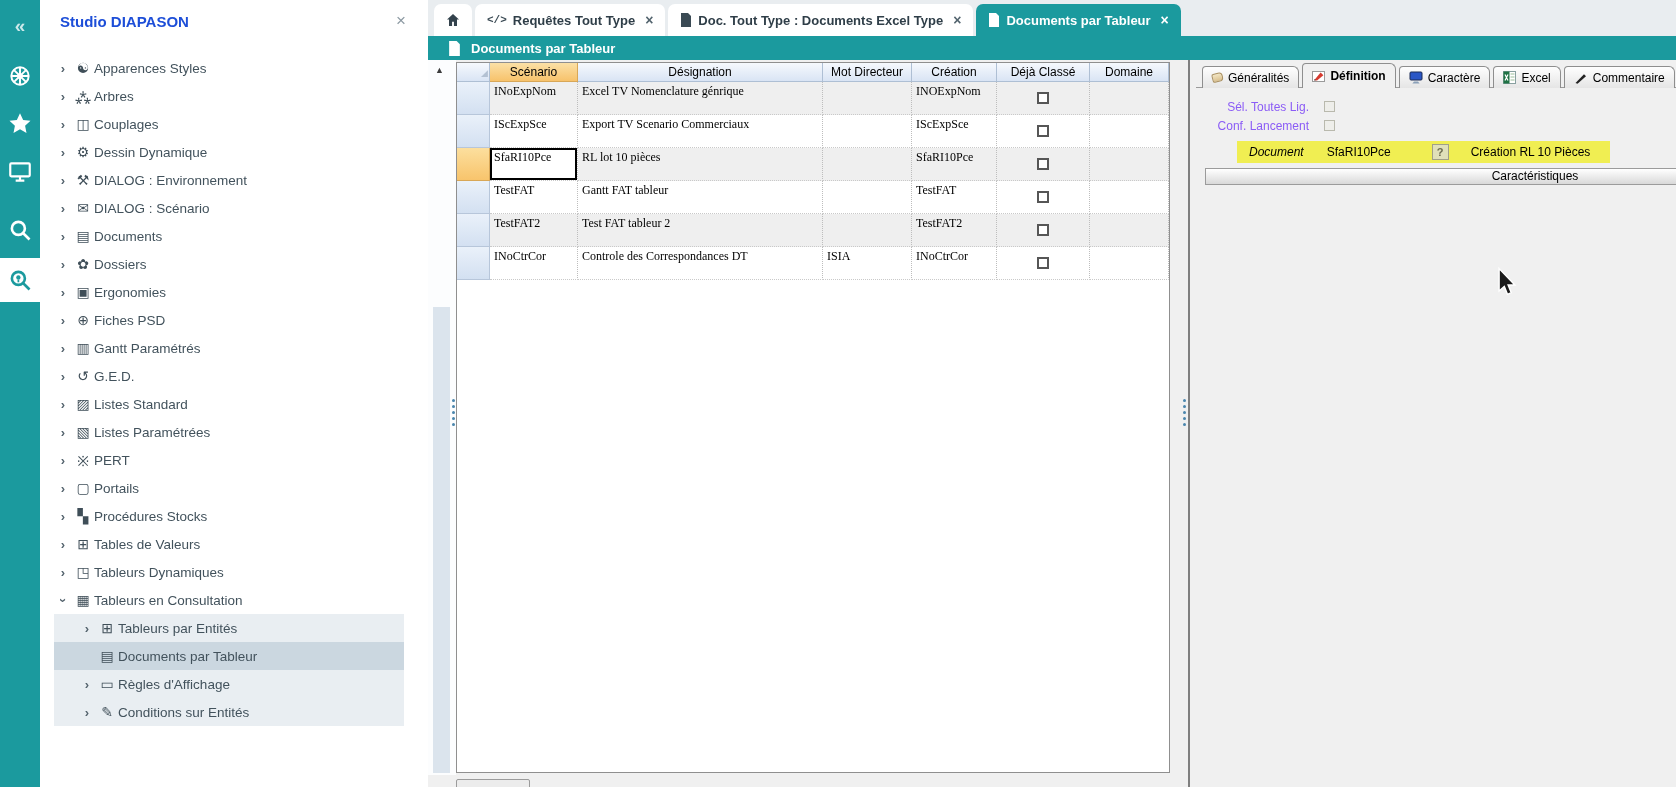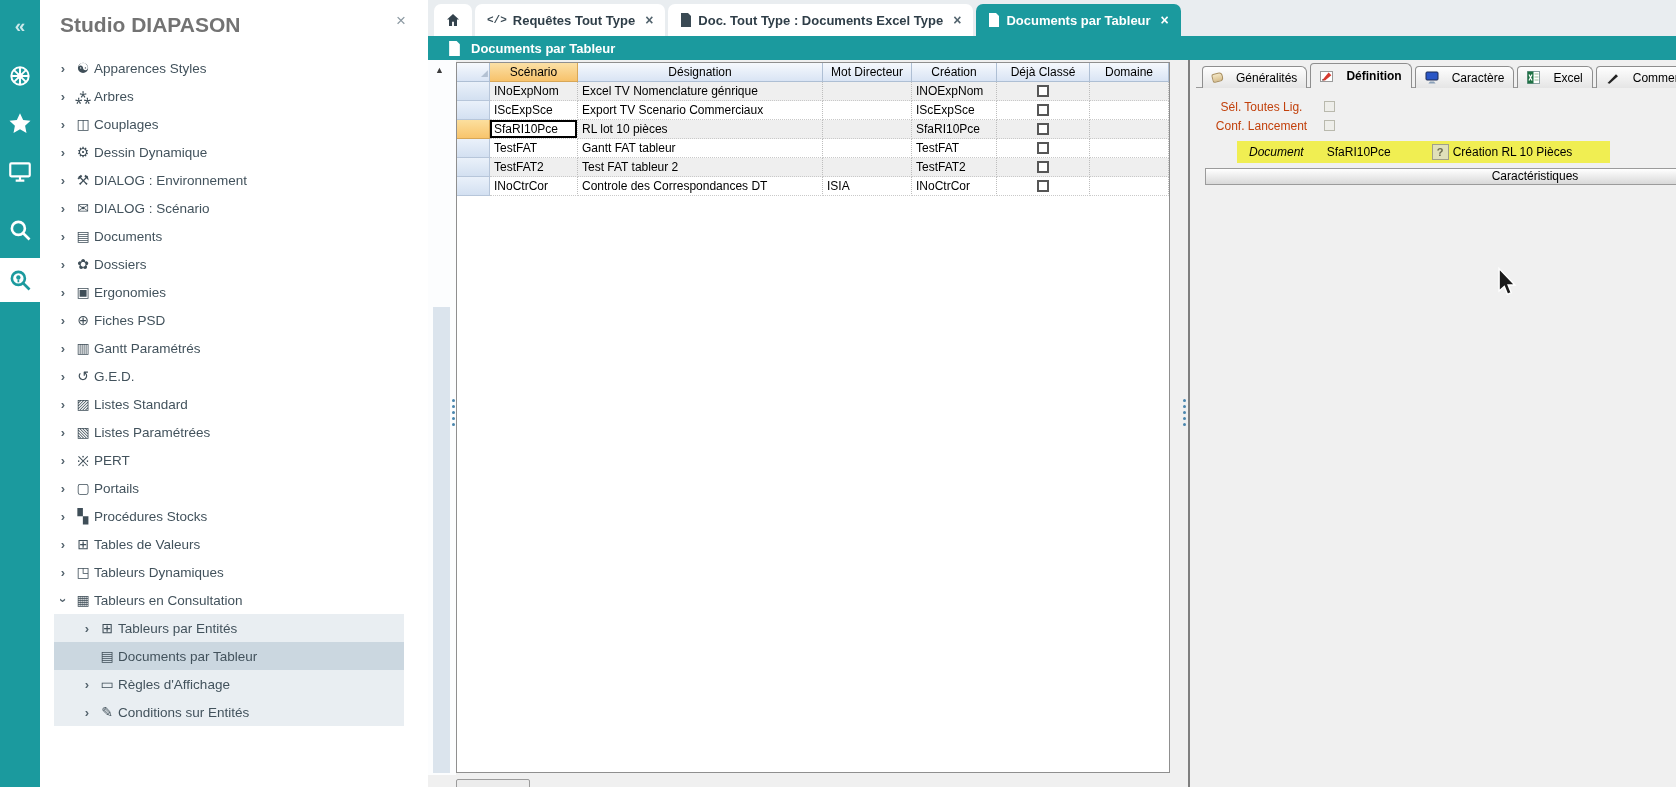--- a/index.html
+++ b/index.html
@@ -11,21 +11,21 @@
   .rail-item { position:absolute; left:0; width:40px; height:40px; display:flex; align-items:center; justify-content:center; cursor:pointer; }
   .rail-collapse { top:6px; color:rgba(255,255,255,.78); font-size:19px; font-weight:bold; }
   .ri-wheel   { top:56px; }
   .ri-star    { top:104px; }
   .ri-monitor { top:152px; }
   .ri-search  { top:210px; }
   .ri-searchloc { top:258px; height:44px; background:#fff; }
 
   
   .sidebar { position:absolute; left:40px; top:0; width:388px; height:787px; background:#fff; }
-  .sb-title { position:absolute; left:20px; top:13px; font-size:21px; font-weight:bold; color:#737373; }
+  .sb-title { position:absolute; left:20px; top:13px; font-size:15px; font-weight:bold; color:#1d4ed8; }
   .sb-close { position:absolute; right:22px; top:11px; font-size:17px; color:#8d9aa3; cursor:pointer; }
   .tree { position:absolute; left:0; top:54px; width:100%; }
   .t-row { display:flex; align-items:center; height:28px; margin:0 24px 0 14px; cursor:pointer; color:#42525c; }
   .t-row.child { padding-left:24px; background:#e9eef2; }
   .t-row.child.selected { background:#cbd7e0; }
   .t-chev { width:18px; font-size:13px; color:#55646e; text-align:center; flex:none; }
   .t-chev::after { content:"›"; display:inline-block; font-weight:bold; }
   .t-row.expanded .t-chev::after { transform:rotate(90deg); }
   .t-row.leaf .t-chev::after { visibility:hidden; }
   .t-ico { width:22px; text-align:center; font-size:14px; color:#3f4e58; flex:none; }
@@ -59,43 +59,43 @@
 
   
   .grid { position:absolute; left:456px; top:62px; width:714px; height:711px; background:#fff; border:1px solid #8f8f8f; overflow:hidden; }
   .g-header { display:flex; height:19px; }
   .g-h { background:linear-gradient(#f6f9fd,#d9e4f4); border-right:1px solid #aebfd4; border-bottom:1px solid #aebfd4; font-size:12px; color:#000; text-align:center; line-height:18px; white-space:nowrap; overflow:hidden; cursor:pointer; }
   .g-h.orange { background:linear-gradient(#fbe0a6,#f7c26b); border-color:#d8a757; }
   .g-corner { position:relative; }
   .corner-tri { position:absolute; right:1px; bottom:-1px; font-size:9px; color:#b3c1d2; }
   .c0{width:33px;flex:none} .c1{width:88px;flex:none} .c2{width:245px;flex:none}
   .c3{width:89px;flex:none} .c4{width:85px;flex:none} .c5{width:93px;flex:none} .c6{width:79px;flex:none}
-  .g-row { display:flex; height:19px; background:#fff; }
+  .g-row { display:flex; height:33px; background:#fff;font-family:Liberation Serif, serif; }
   .g-body .g-row:nth-child(odd) { background:#efefef; }
   .g-handle { background:linear-gradient(#eaf1fa,#d3e0f1); border-right:1px solid #b7c6da; border-bottom:1px solid #b7c6da; cursor:pointer; }
   .g-handle.sel { background:linear-gradient(#fcdf9e,#f8c46c); border-color:#d8a757; }
   .g-cell { font-size:12px; line-height:18px; padding:0 4px; border-right:1px dotted #bdbdbd; border-bottom:1px dotted #c9c9c9; white-space:nowrap; overflow:hidden; cursor:cell; }
   .g-cell.sel { box-shadow:inset 0 0 0 2px #000; background:#fff; }
   .g-check { display:flex; align-items:center; justify-content:center; }
   .cb { width:12px; height:12px; background:#fff; border:2px solid #565656; }
 
   
   .rpanel { position:absolute; left:1188px; top:60px; width:700px; height:727px; background:#f0f0f0; border-left:2px solid #7f7f7f; }
   .rtabs { position:absolute; left:12px; top:4px; display:flex; align-items:flex-end; height:24px; z-index:2; }
-  .rtab { height:22px; padding:0 9px; margin-right:3px; display:flex; align-items:center; gap:13px; font-size:12px; color:#000; background:linear-gradient(#fefefe,#e5e5e5); border:1px solid #8e8e8e; border-bottom:none; border-radius:4px 6px 0 0; cursor:pointer; white-space:nowrap; }
+  .rtab { height:22px; padding:0 9px; margin-right:3px; display:flex; align-items:center; gap:5px; font-size:12px; color:#000; background:linear-gradient(#fefefe,#e5e5e5); border:1px solid #8e8e8e; border-bottom:none; border-radius:4px 6px 0 0; cursor:pointer; white-space:nowrap; }
   .rtab.active { background:#f0f0f0; font-weight:bold; height:25px; position:relative; z-index:3; }
   .rtab-line { position:absolute; left:6px; top:27px; width:668px; border-top:1px solid #9a9a9a; }
   .i-tag { width:11px; height:9px; background:linear-gradient(#f3e6c4,#d9c08e); border:1px solid #a98f5f; border-radius:2px 4px 4px 2px; transform:rotate(-14deg); }
-  .fld-label { position:absolute; left:16px; width:111px; text-align:center; font-size:12px; color:#c2410c; }
+  .fld-label { position:absolute; left:8px; width:111px; text-align:right; font-size:12px; color:#8b5cf6; }
   .fld-cb { position:absolute; left:134px; width:11px; height:11px; background:#eeeeea; border:1px solid #b9b9ad; cursor:pointer; }
   .doc-row { position:absolute; left:47px; top:81px; width:373px; height:22px; background:#f0ee52; display:flex; align-items:center; font-size:12px; }
   .doc-row .lbl { margin-left:12px;font-style:italic; }
   .doc-row .val { margin-left:23px; width:105px; cursor:text; }
   .help-btn { width:17px; height:16px; background:#e0e0ba; border:1px solid #a0a089; color:#6b6b4f; font-size:11px; font-weight:bold; text-align:center; line-height:14px; cursor:pointer; }
-  .doc-row .desc { margin-left:4px; }
+  .doc-row .desc { margin-left:22px; }
   .section-bar { position:absolute; left:15px; top:108px; width:660px; height:17px; background:linear-gradient(#ffffff,#d9d9d9); border:1px solid #9b9b9b; font-size:12px; text-align:center; line-height:15px; color:#000; }
 
   .cursor { position:absolute; left:1497px; top:267px; z-index:9; }
 </style>
 </head>
 <body>
 
 <div id="app">
 
   <div class="rail">

